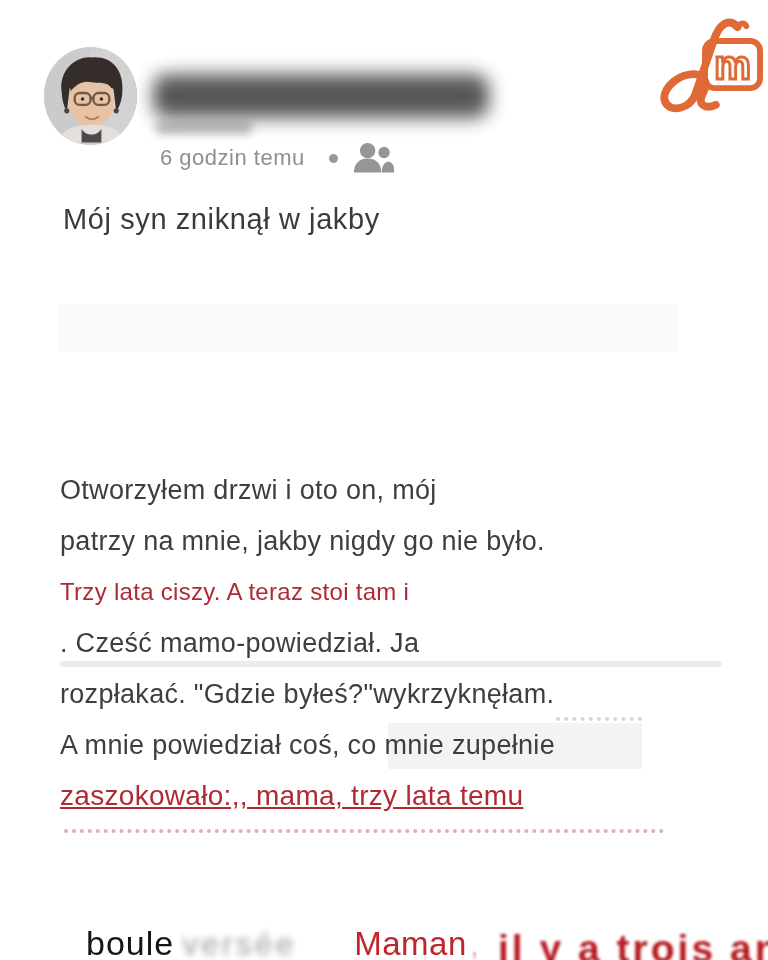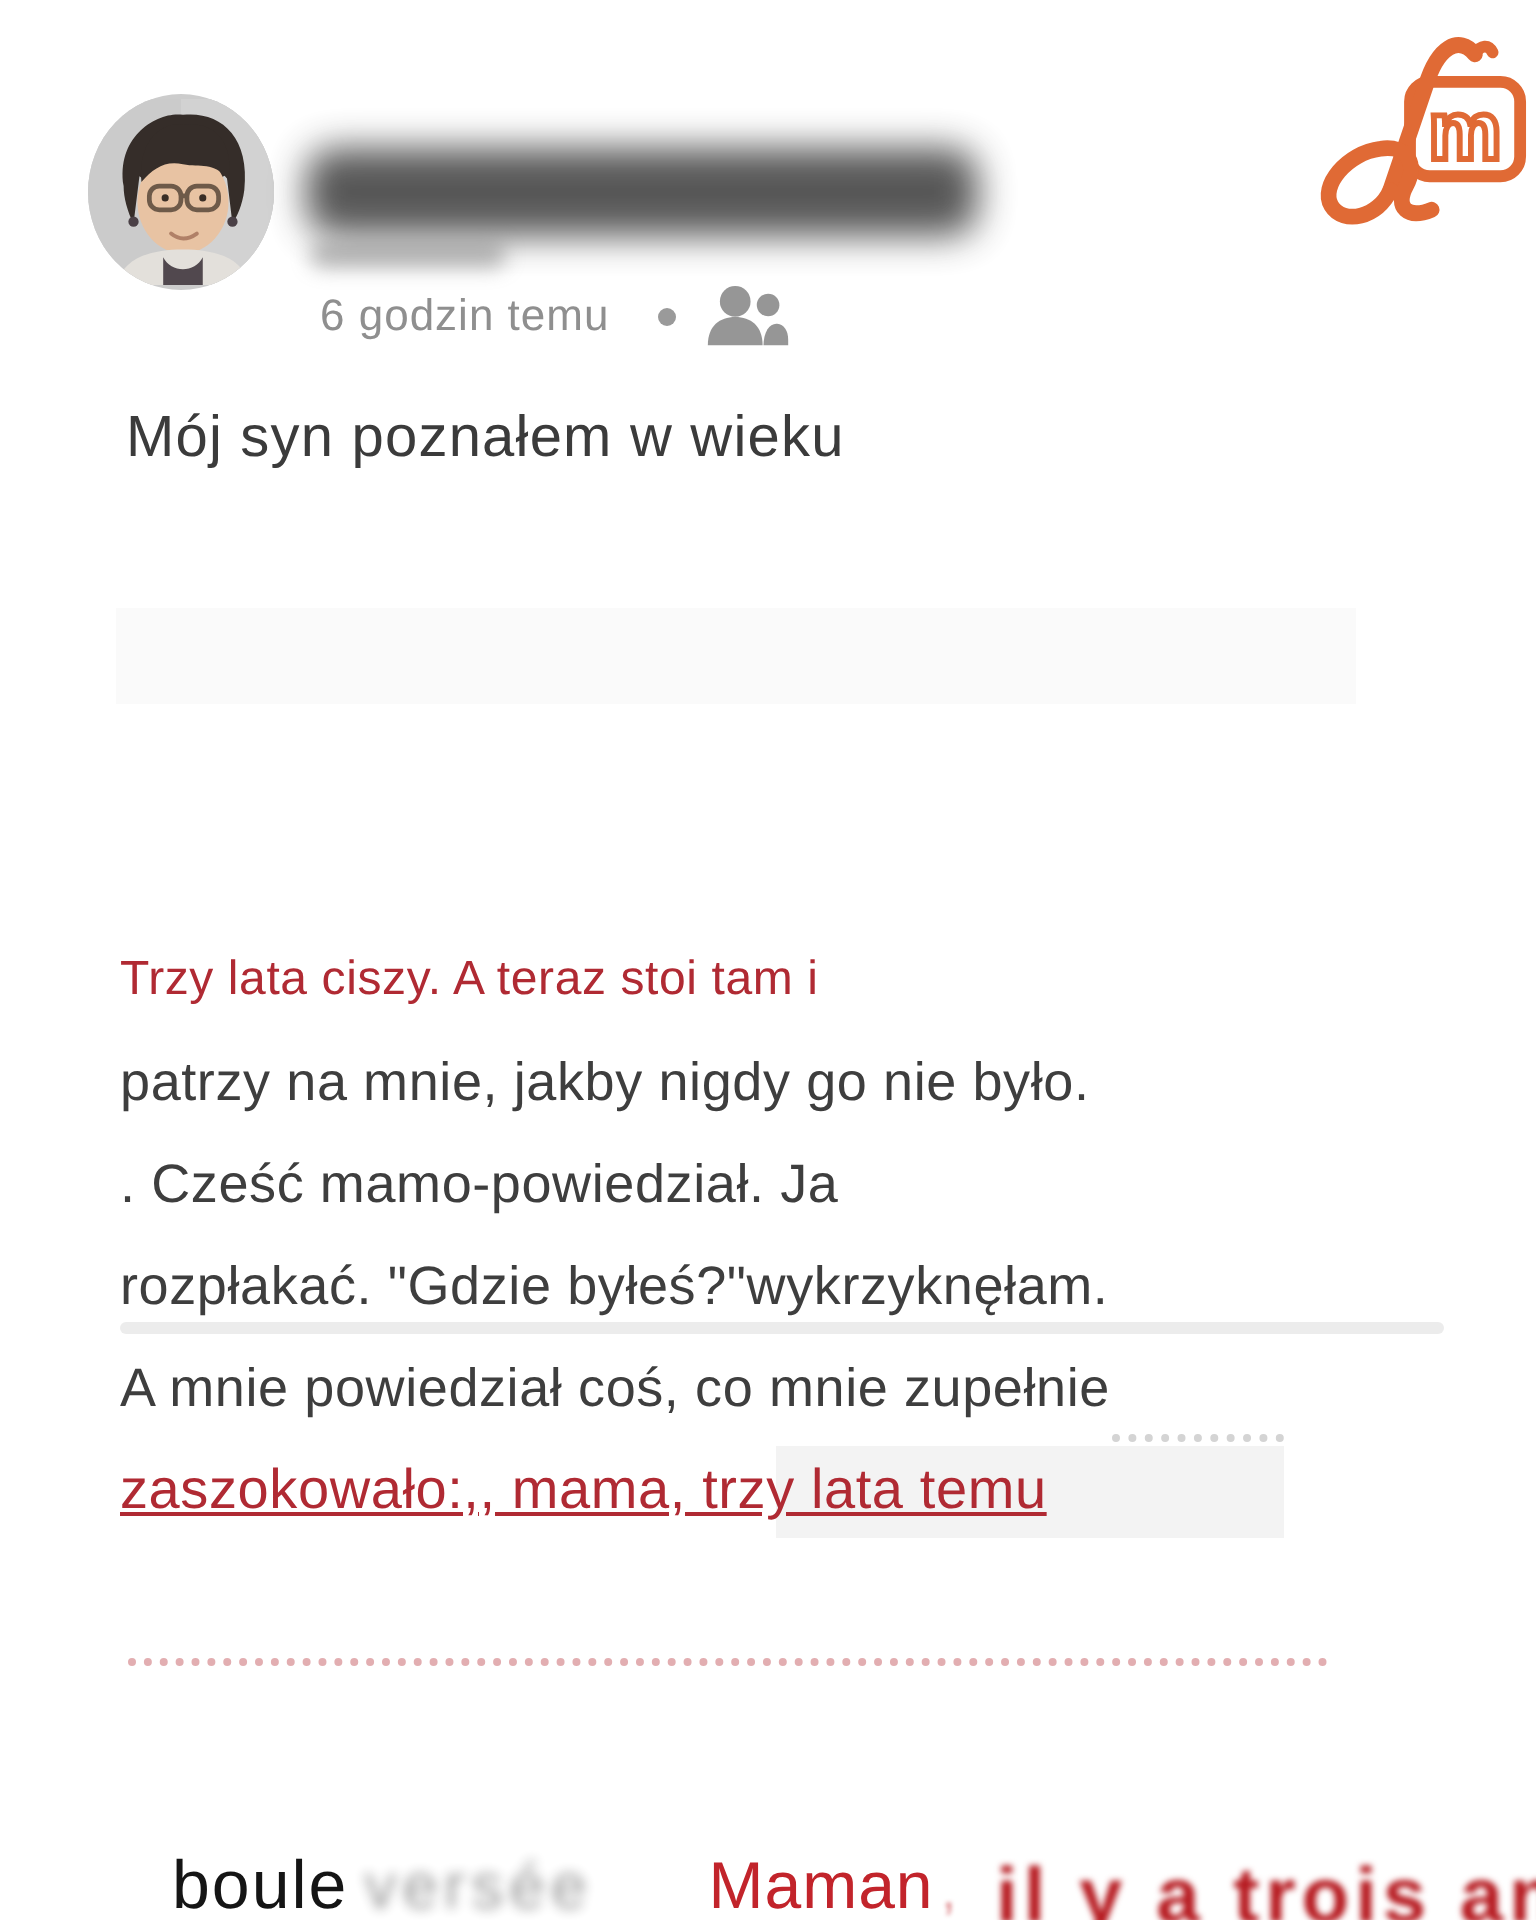--- a/index.html
+++ b/index.html
@@ -126,32 +126,33 @@
       <rect x="60" y="27" width="56" height="48" rx="10" fill="#ffffff" stroke="#e06a35" stroke-width="6"></rect>
       <text x="88" y="66" text-anchor="middle" font-size="42" font-weight="bold" font-family="Liberation Sans, sans-serif" fill="#ffffff" stroke="#e06a35" stroke-width="3">m</text>
       <g fill="none" stroke="#e06a35" stroke-linecap="round">
         <path d="M93,13 C85,3 74,9 68,29 L50,82" stroke-width="8"></path>
         <path d="M50,82 C44,96 26,100 20,90 C14,80 28,63 45,61 C59,59 64,69 58,80 C52,91 59,97 71,92" stroke-width="8"></path>
         <path d="M93,13 C96,8 100,8 102,12" stroke-width="6"></path>
       </g>
     </svg>
   </div>
 
-  <div class="title-line1">Mój syn poznałem w wieku</div>
+  <div class="title-line1">Mój syn zniknął w jakby</div>
   <div class="title-line3">ledwo go poznałem.</div>
 
   <div class="artifact patch-title3"></div>
   <div class="artifact stripe-above-apotem"></div>
   <div class="artifact patch-line6"></div>
   <div class="artifact dots-above-line6"></div>
   <div class="artifact dots-above-red"></div>
 
   <div class="story">
+    <span class="s-line">Otworzyłem drzwi i oto on, mój</span>
+    <span class="s-line">patrzy na mnie, jakby nigdy go nie było.</span>
     <span class="s-line red-small">Trzy lata ciszy. A teraz stoi tam i</span>
-    <span class="s-line">patrzy na mnie, jakby nigdy go nie było.</span>
     <span class="s-line">. Cześć mamo-powiedział. Ja</span>
     <span class="s-line">rozpłakać. "Gdzie byłeś?"wykrzyknęłam.</span>
     <span class="s-line">A mnie powiedział coś, co mnie zupełnie</span>
     <span class="s-line red-big">zaszokowało:,, mama, trzy lata temu</span>
   </div>
 
   <div class="footer-line">
     <span class="f-black">boule</span>
     <span class="f-black-blur">versée</span>
     <span class="f-red">Maman</span>

